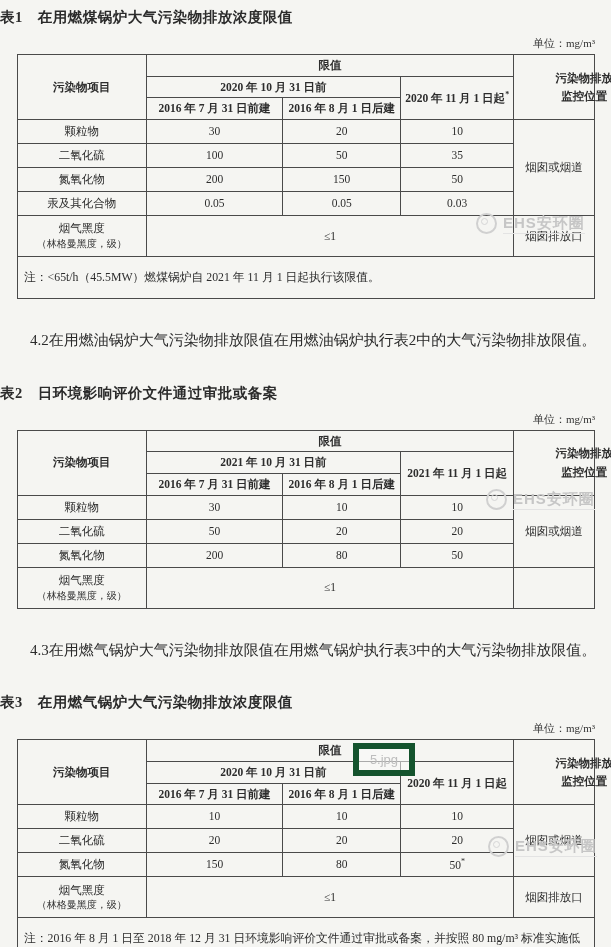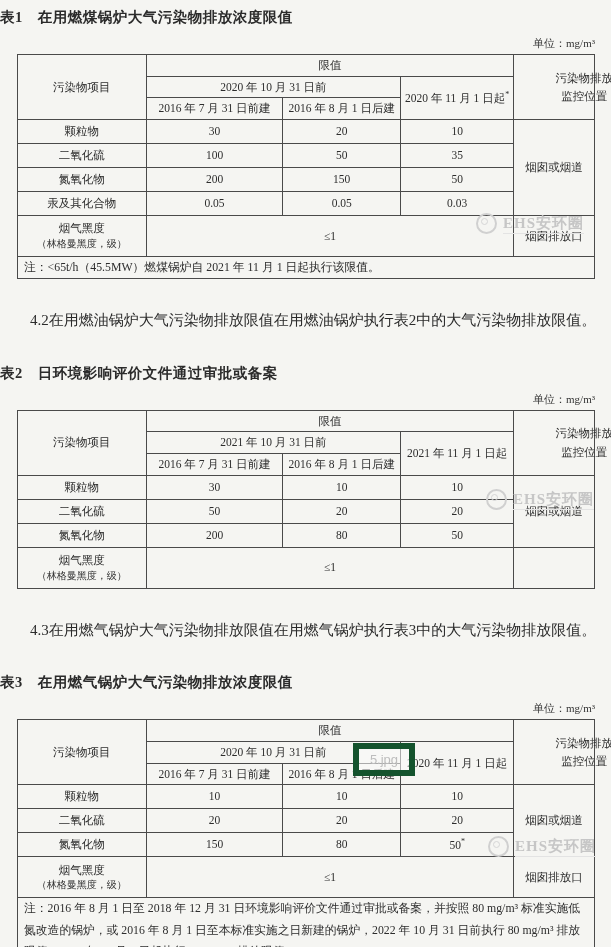--- a/index.html
+++ b/index.html
@@ -5,33 +5,33 @@
   html,body{margin:0;padding:0;}
   body{width:611px;height:947px;background:#f5f5f2;position:relative;overflow:hidden;
        font-family:"Liberation Serif","DejaVu Serif",serif;color:#2b2b2b;}
   .t-title{font-size:14.5px;font-weight:bold;margin:0;padding-top:8px;letter-spacing:.5px;}
   .t-title.later{padding-top:30px;}
   .unit{text-align:right;padding:9px 16px 3px 0;font-size:11px;color:#333;}
   table{border-collapse:collapse;margin-left:17px;width:578px;table-layout:fixed;
         font-size:11.5px;color:#2d2d2d;}
   td,th{border:1px solid #4a4a4a;text-align:center;vertical-align:middle;
         padding:2px 3px;font-weight:normal;line-height:1.45;}
-  th{font-weight:normal;}
+  th{font-weight:bold;}
   .hdr-limit{height:18px;}
   .hdr-date{height:18px;}
   .data-row td{height:19px;}
   .smoke-row td{height:36px;}
   .monitor-hd span{display:inline-block;width:62px;line-height:1.6;margin-left:36px;}
   .smoke-label .l2{font-size:10px;display:block;}
-  .note-cell{text-align:left;font-size:11.8px;padding:0 6px;line-height:1.8;}
+  .note-cell{text-align:left;font-size:11.8px;padding:10px 6px;line-height:1.8;}
   .para{font-size:15px;margin:29px 10px 0 12px;text-indent:18px;line-height:1.7;}
   sup{font-size:8px;}
   
   .wm{position:absolute;display:flex;align-items:center;color:#c6c6c6;
-      font-family:Liberation Serif, serif;font-size:15px;
+      font-family:Liberation Sans, sans-serif;font-size:15px;
       font-weight:bold;letter-spacing:1px;pointer-events:none;}
   .wm .logo{width:17px;height:17px;border:2px solid #d0d0d0;border-radius:50%;
       margin-right:6px;position:relative;}
   .wm .logo::after{content:"";position:absolute;left:3px;top:3px;width:5px;height:5px;
       border:1.5px solid #d6d6d6;border-radius:50%;}
   .wm .txt{border-bottom:1px solid #e3e3e3;}
   .jpg-tag{position:absolute;left:353px;top:743px;width:50px;height:21px;
       border:6px solid #14532d;background:rgba(250,250,250,.55);color:#bdbdbd;
       font:13px "Liberation Sans","DejaVu Sans",sans-serif;
       display:flex;align-items:center;justify-content:center;pointer-events:none;}

